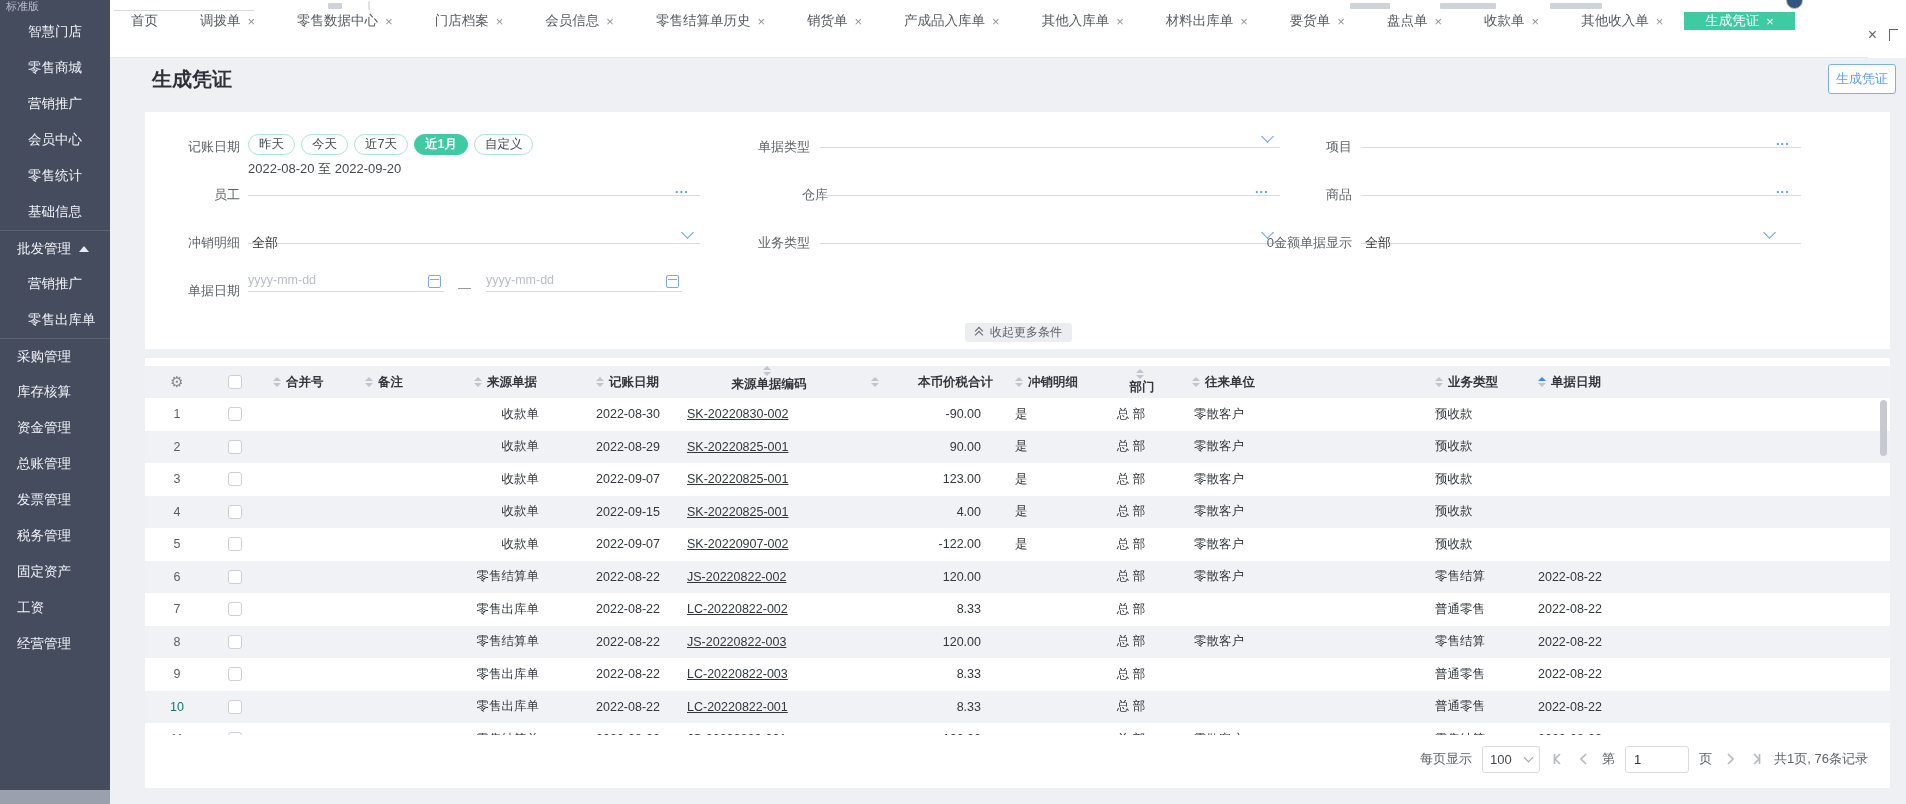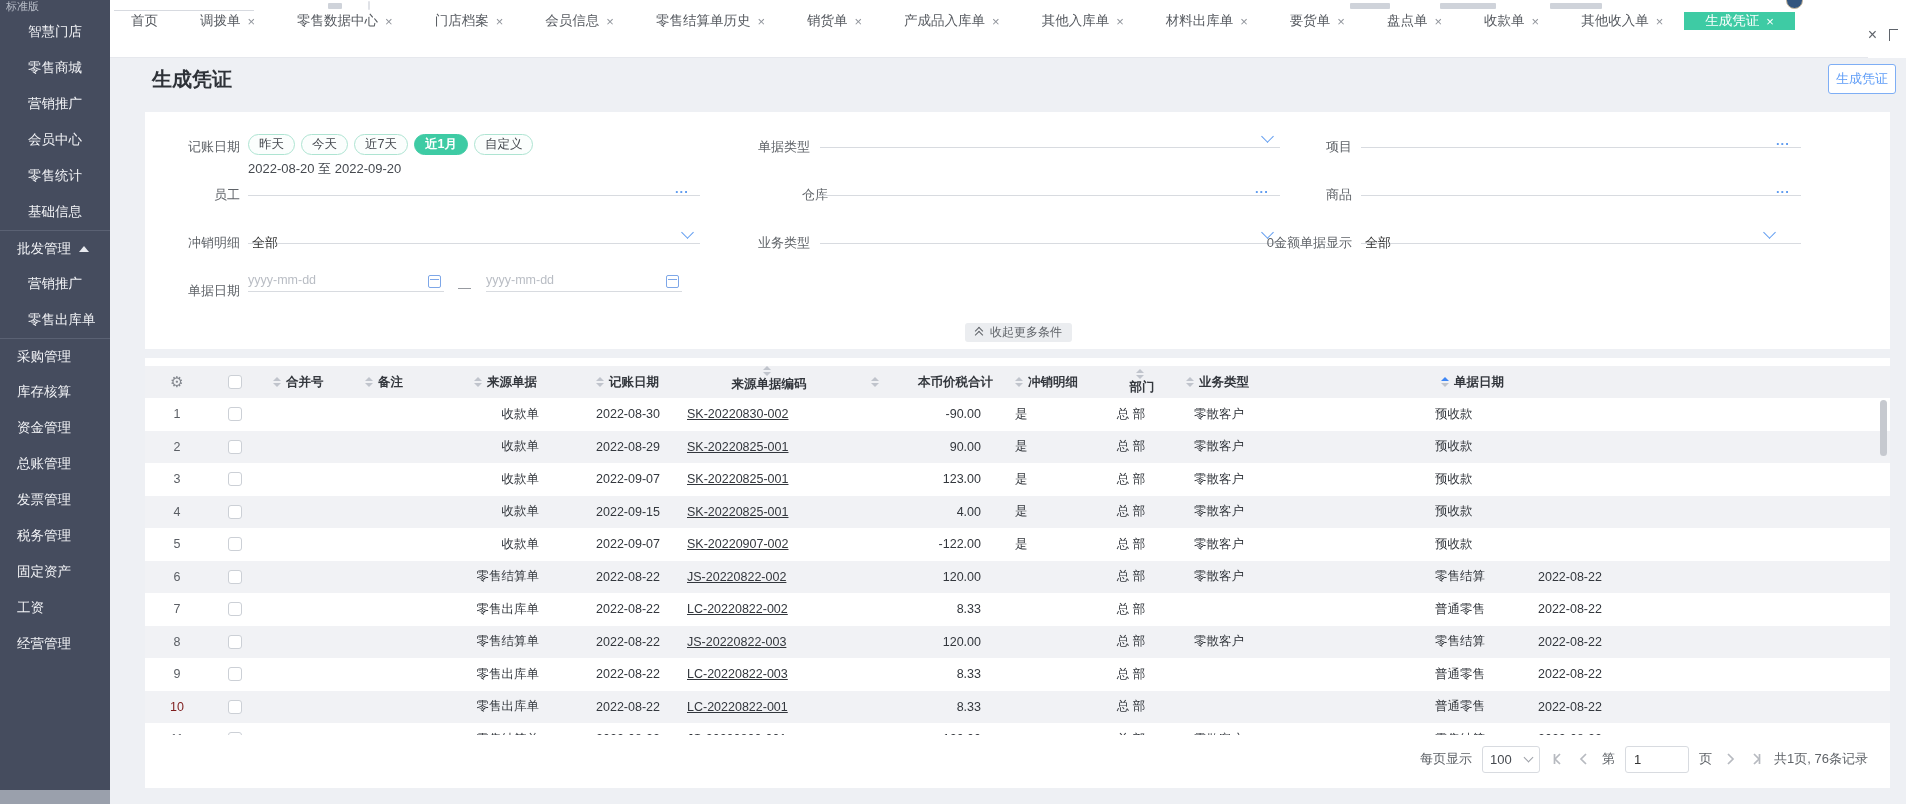--- a/index.html
+++ b/index.html
@@ -322,20 +322,27 @@
           </span>
           <span>冲销明细</span>
         </div>
         <div class="th ac" style="padding: 0px 0px 0px 22px; flex-direction: column;">
           <span class="sorter">
             <i class="up"></i>
             <i class="dn"></i>
           </span>
           <span>部门</span>
         </div>
+        <div class="th al" style="padding: 0px 0px 0px 12px;">
+          <span class="sorter">
+            <i class="up"></i>
+            <i class="dn"></i>
+          </span>
+          <span>往来单位</span>
+        </div>
         <div class="th al" style="padding: 0px 0px 0px 6px;">
           <span class="sorter">
             <i class="up"></i>
             <i class="dn"></i>
           </span>
           <span>业务类型</span>
         </div>
         <div class="th al" style="padding: 0px 0px 0px 12px;">
           <span class="sorter">
             <i class="up on"></i>
@@ -510,21 +517,21 @@
             <span>LC-20220822-003</span>
           </div>
           <div class="td ar" style="padding: 0px 28px 0px 0px;">8.33</div>
           <div class="td al" style="padding: 0px 0px 0px 6px;"></div>
           <div class="td ac">总 部</div>
           <div class="td al" style="padding: 0px 0px 0px 14px;"></div>
           <div class="td al" style="padding: 0px 0px 0px 6px;">普通零售</div>
           <div class="td al" style="padding: 0px 0px 0px 12px;">2022-08-22</div>
         </div>
         <div class="tgrid trow even">
-          <div class="td ac" style="color: #7f1d1d; text-align: center;">10</div>
+          <div class="td ac" style="color: #0f766e; text-align: center;">10</div>
           <div class="td ac">
             <span class="cb"></span>
           </div>
           <div class="td al" style="padding: 0px 0px 0px 12px;"></div>
           <div class="td al" style="padding: 0px 0px 0px 12px;"></div>
           <div class="td ar" style="padding: 0px 14px 0px 0px;">零售出库单</div>
           <div class="td ar" style="padding: 0px 15px 0px 0px;">2022-08-22</div>
           <div class="td al code" style="padding: 0px 0px 0px 12px;">
             <span>LC-20220822-001</span>
           </div>

